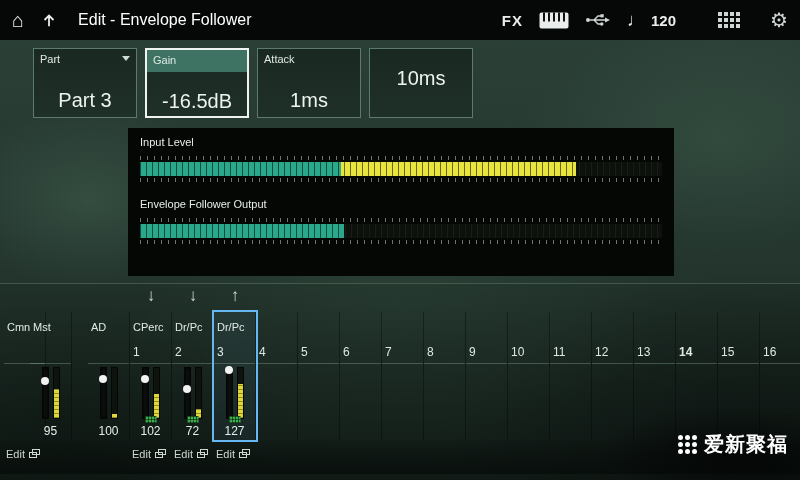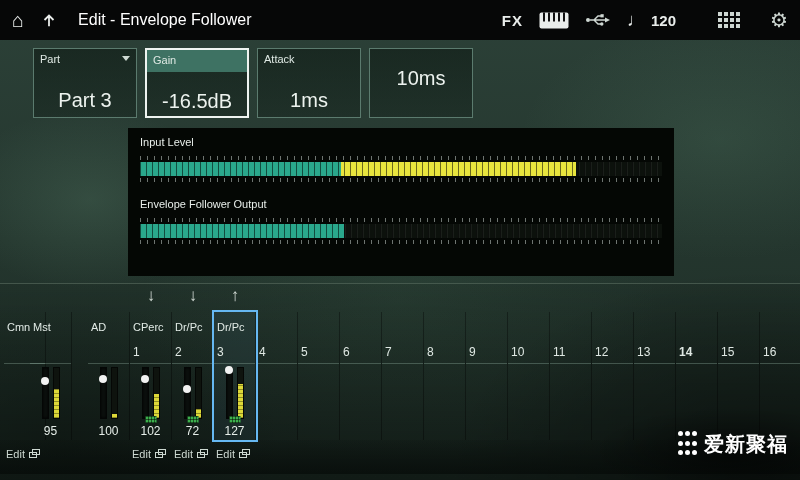--- a/index.html
+++ b/index.html
@@ -69,21 +69,21 @@
                          repeating-linear-gradient(0deg, rgba(0,0,0,.5) 0 1px, transparent 1px 3px);}
   .ch-value{height:16px;font-size:12px;color:#e6eee9;text-align:center;}
   #edit-row{position:relative;height:34px;background:linear-gradient(rgba(4,8,6,.1), rgba(4,8,6,.6));text-align:right;}
   .edit-item{position:absolute;top:8px;width:46px;display:flex;align-items:center;padding-left:2px;color:#cdd8d1;font-size:11px;cursor:pointer;}
   .win-icon{position:relative;width:10px;height:8px;margin-left:4px;display:inline-block;}
   .win-icon::before{content:"";position:absolute;left:0;bottom:0;width:6px;height:4px;border:1px solid #cdd8d1;}
   .win-icon::after{content:"";position:absolute;left:3px;top:-1px;width:6px;height:4px;border:1px solid #cdd8d1;}
   
   .wm-shade{position:absolute;right:0;bottom:0;width:200px;height:70px;
             background:radial-gradient(ellipse at 65% 60%, rgba(0,0,0,.55), rgba(0,0,0,0) 75%);}
-  .watermark{position:absolute;right:12px;bottom:22px;display:flex;gap:7px;color:#fff;}
+  .watermark{position:absolute;right:12px;bottom:22px;display:flex;align-items:center;gap:7px;color:#fff;}
   .wm-logo{display:grid;grid-template-columns:repeat(3,5px);grid-gap:2px;}
   .wm-dot{width:5px;height:5px;border-radius:50%;background:#fff;}
   .wm-text{font-size:20px;font-weight:bold;letter-spacing:1px;}
 </style>
 </head>
 <body>
 
 <div class="screen">
 
   <header class="topbar">

